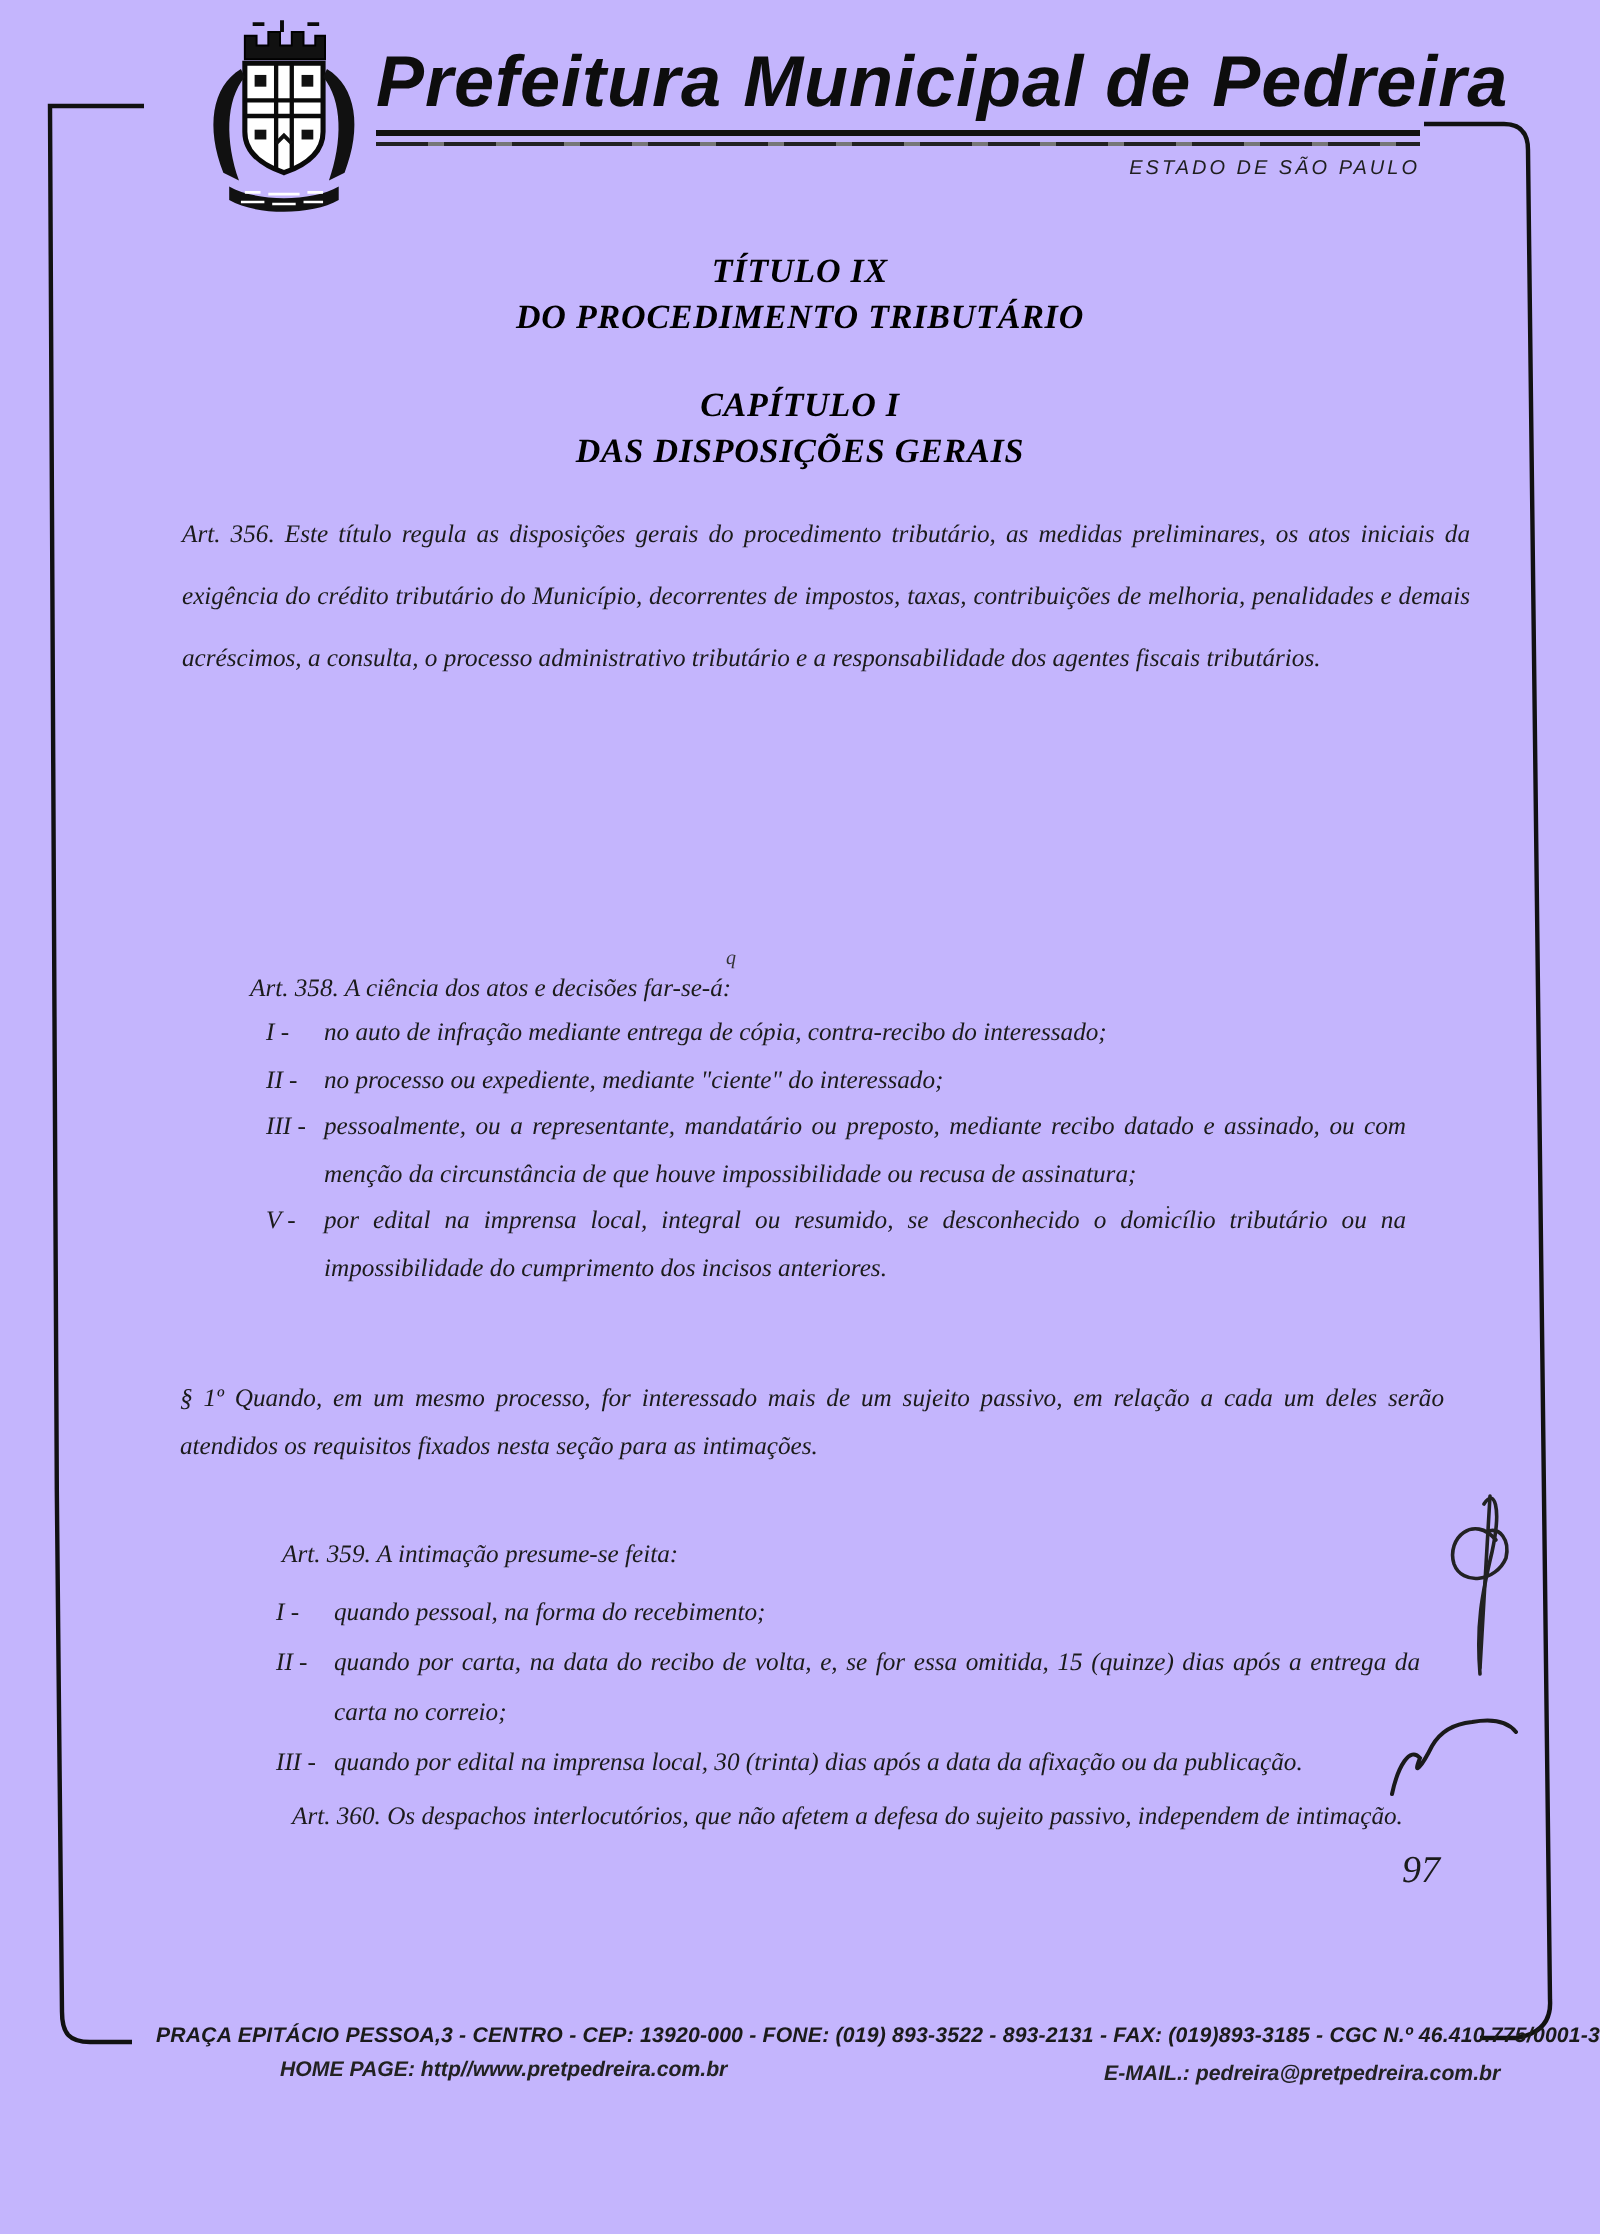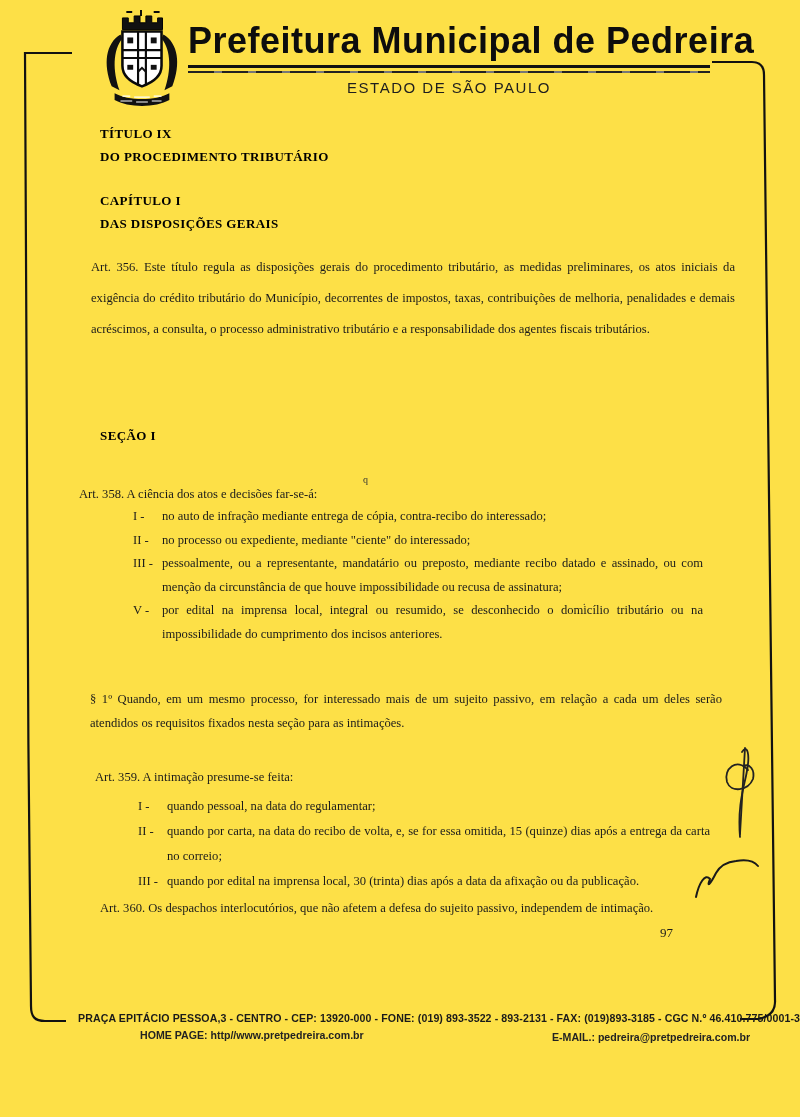--- a/index.html
+++ b/index.html
@@ -1,24 +1,25 @@
 <!DOCTYPE html>
 <html><head>
 <meta charset="utf-8">
 <style>
   * { margin: 0; padding: 0; box-sizing: border-box; }
   html,body { background:#e8e8e8; }
   .page {
     position: relative;
     width: 800px; height: 1117px;
     margin: 0 auto;
-    background: #fde047;
+    background: #c4b5fd;
     overflow: hidden;
     font-family: "Liberation Serif", serif;
     color: #1b1b1b;
+    font-style: italic;
   }
   svg.overlay {
     position: absolute; left: 0; top: 0;
     width: 800px; height: 1117px;
     pointer-events: none;
   }
   
   .logo {
     position: absolute; left: 97px; top: 6px;
     width: 88px; height: 104px;
@@ -26,46 +27,46 @@
   .titleblock { position: absolute; left: 188px; top: 20px; width: 522px; }
   .title {
     font-family: "Liberation Sans", sans-serif;
     font-weight: 700; font-size: 36px; letter-spacing: 0.5px;
     color: #0d0d0d; white-space: nowrap;
   }
   .rule1 { margin-top: 3px; height: 3px; background: #111; }
   .rule2 { margin-top: 3px; height: 2px;
     background: repeating-linear-gradient(90deg,#222 0 26px,#777 26px 34px); }
   .subtitle {
-    margin-top: 6px; text-align: center;
+    margin-top: 6px; text-align: right;
     font-family: "Liberation Sans", sans-serif;
-    font-size: 15px; letter-spacing: 1.5px; color: #1e1e1e;
+    font-size: 10px; letter-spacing: 1.5px; color: #1e1e1e;
   }
   
   .center-head {
     position: absolute; left: 100px; width: 600px;
-    text-align: left; font-weight: 700; font-size: 13px;
+    text-align: center; font-weight: 700; font-size: 17px;
     letter-spacing: 0.4px; color: #000;
   }
   .para {
     position: absolute; left: 78px; width: 644px;
     font-size: 12.6px; line-height: 31px; text-align: justify; margin-left: 13px;
   }
-  .intro { position: absolute; font-size: 12.6px; }
+  .intro { position: absolute; font-size: 12.6px; margin-left: 46px; }
   .items { position: absolute; }
   .item { display: flex; font-size: 12.6px; line-height: 23.5px; }
   .marker { flex: none; width: 29px; }
   .itext { flex: 1; text-align: justify; }
   .subpar {
     position: absolute; left: 90px; width: 632px;
     font-size: 12.6px; line-height: 23.5px; text-align: justify;
   }
   .pagenum {
     position: absolute; left: 660px; top: 925px; width: 60px;
-    text-align: left; font-size: 13px;
+    text-align: right; font-size: 19px;
   }
   .artifact { position: absolute; font-size: 10px; color: #333; }
   
   .footer1 {
     position: absolute; left: 78px; top: 1012px; width: 660px;
     font-family: "Liberation Sans", sans-serif;
     font-weight: 700; font-size: 10.6px; letter-spacing: 0.1px;
     white-space: nowrap; color: #1a1a1a;
   }
   .footer-home {
@@ -132,21 +133,20 @@
     <div class="subtitle">ESTADO DE SÃO PAULO</div>
   </div>
 
   <div class="center-head" style="top:126px">TÍTULO IX</div>
   <div class="center-head" style="top:193px">CAPÍTULO I</div>
   <div class="center-head" style="top:149px">DO PROCEDIMENTO TRIBUTÁRIO</div>
   <div class="center-head" style="top:216px">DAS DISPOSIÇÕES GERAIS</div>
 
   <div class="para" style="top:252px">Art. 356. Este título regula as disposições gerais do procedimento tributário, as medidas preliminares, os atos iniciais da exigência do crédito tributário do Município, decorrentes de impostos, taxas, contribuições de melhoria, penalidades e demais acréscimos, a consulta, o processo administrativo tributário e a responsabilidade dos agentes fiscais tributários.</div>
 
-  <div class="center-head" style="top:428px">SEÇÃO I</div>
 
   <div class="artifact" style="left:363px;top:474px">q</div>
 
   <div class="intro" style="left:79px;top:487px">Art. 358. A ciência dos atos e decisões far-se-á:</div>
 
   <div class="items" style="left:133px;top:505px;width:570px">
     <div class="item">
       <span class="marker">I -</span>
       <div class="itext">no auto de infração mediante entrega de cópia, contra-recibo do interessado;</div>
     </div>
@@ -166,21 +166,21 @@
 
   <div class="artifact" style="left:583px;top:596px">.</div>
 
   <div class="subpar" style="top:688px">§ 1º Quando, em um mesmo processo, for interessado mais de um sujeito passivo, em relação a cada um deles serão atendidos os requisitos fixados nesta seção para as intimações.</div>
 
   <div class="intro" style="left:95px;top:770px">Art. 359. A intimação presume-se feita:</div>
 
   <div class="items" style="left:138px;top:794px;width:572px">
     <div class="item" style="line-height:25px">
       <span class="marker">I -</span>
-      <div class="itext">quando pessoal, na data do regulamentar;</div>
+      <div class="itext">quando pessoal, na forma do recebimento;</div>
     </div>
     <div class="item" style="line-height:25px">
       <span class="marker">II -</span>
       <div class="itext">quando por carta, na data do recibo de volta, e, se for essa omitida, 15 (quinze) dias após a entrega da carta no correio;</div>
     </div>
     <div class="item" style="line-height:25px">
       <span class="marker">III -</span>
       <div class="itext">quando por edital na imprensa local, 30 (trinta) dias após a data da afixação ou da publicação.</div>
     </div>
   </div>

